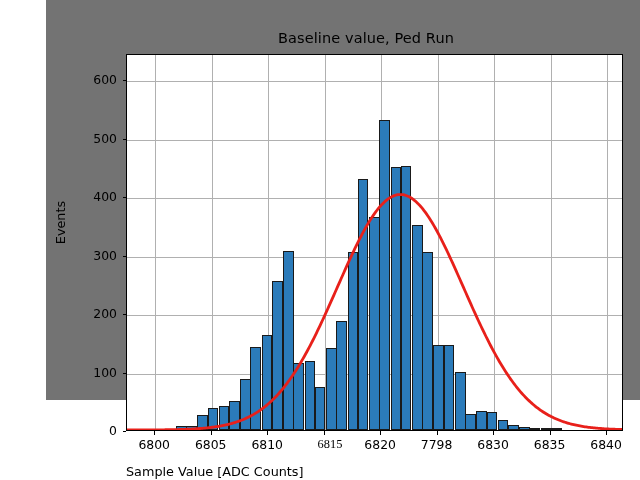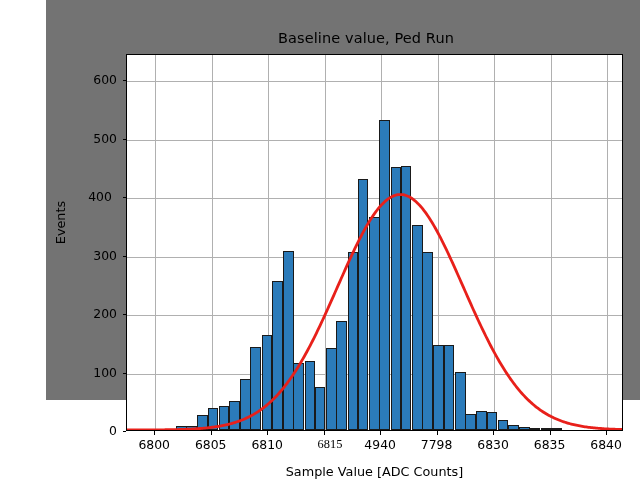--- a/index.html
+++ b/index.html
@@ -90,21 +90,21 @@
     font-size: 12.4px;
     color: #000000;
     text-align: center;
     white-space: nowrap;
   }
   #xlabel {
     position: absolute;
     left: 80px;
     width: 497px;
     top: 464px;
-    text-align: center;
+    text-align: left;
     font-size: 12.8px;
     color: #000000;
   }
   #ylabel {
     position: absolute;
     left: -7px;
     top: 215px;
     font-size: 12.8px;
     color: #000000;
     transform: rotate(-90deg);
@@ -225,39 +225,39 @@
   <div id="axes-decor">
       <div class="xtick-mark" style="left: 108.239px; top: 431px;"></div>
       <div class="xtick-label" style="width: 60px; left: 78.2386px; top: 437px;">6800</div>
       <div class="xtick-mark" style="left: 164.716px; top: 431px;"></div>
       <div class="xtick-label" style="width: 60px; left: 134.716px; top: 437px;">6805</div>
       <div class="xtick-mark" style="left: 221.193px; top: 431px;"></div>
       <div class="xtick-label" style="width: 60px; left: 191.193px; top: 437px;">6810</div>
       <div class="xtick-mark" style="left: 277.67px; top: 431px;"></div>
       <div class="xtick-label" style="width: 60px; left: 254px; top: 437px; font-family: Liberation Serif, serif;">6815</div>
       <div class="xtick-mark" style="left: 334.148px; top: 431px;"></div>
-      <div class="xtick-label" style="width: 60px; left: 304.148px; top: 437px;">4940</div>
+      <div class="xtick-label" style="width: 60px; left: 304.148px; top: 437px;">6820</div>
       <div class="xtick-mark" style="left: 390.625px; top: 431px;"></div>
       <div class="xtick-label" style="width: 60px; left: 360.625px; top: 437px;">7798</div>
       <div class="xtick-mark" style="left: 447.102px; top: 431px;"></div>
       <div class="xtick-label" style="width: 60px; left: 417.102px; top: 437px; text-align: center;">6830</div>
       <div class="xtick-mark" style="left: 503.58px; top: 431px;"></div>
       <div class="xtick-label" style="width: 60px; left: 473.58px; top: 437px;">6835</div>
       <div class="xtick-mark" style="left: 560.057px; top: 431px;"></div>
       <div class="xtick-label" style="width: 60px; left: 530.057px; top: 437px;">6840</div>
       <div class="ytick-mark" style="left: 76.5px; top: 431px;"></div>
       <div class="ytick-label" style="width: 60px; left: 11px; top: 423px;">0</div>
       <div class="ytick-mark" style="left: 76.5px; top: 372.55px;"></div>
       <div class="ytick-label" style="width: 60px; left: 11px; top: 364.55px;">100</div>
       <div class="ytick-mark" style="left: 76.5px; top: 314.101px;"></div>
       <div class="ytick-label" style="width: 60px; left: 11px; top: 306.101px;">200</div>
       <div class="ytick-mark" style="left: 76.5px; top: 255.651px;"></div>
       <div class="ytick-label" style="width: 60px; left: 11px; top: 247.651px;">300</div>
       <div class="ytick-mark" style="left: 76.5px; top: 197.202px;"></div>
-      <div class="ytick-label" style="width: 60px; left: 24px; top: 189.202px; text-align: center;">400</div>
+      <div class="ytick-label" style="width: 60px; left: 11px; top: 189.202px;">400</div>
       <div class="ytick-mark" style="left: 76.5px; top: 138.752px;"></div>
       <div class="ytick-label" style="width: 60px; left: 11px; top: 130.752px;">500</div>
       <div class="ytick-mark" style="left: 76.5px; top: 80.3023px;"></div>
       <div class="ytick-label" style="width: 60px; left: 11px; top: 72.3023px;">600</div>
     </div>
 
   <div id="xlabel">Sample Value [ADC Counts]</div>
   <div id="ylabel">Events</div>
 
 

